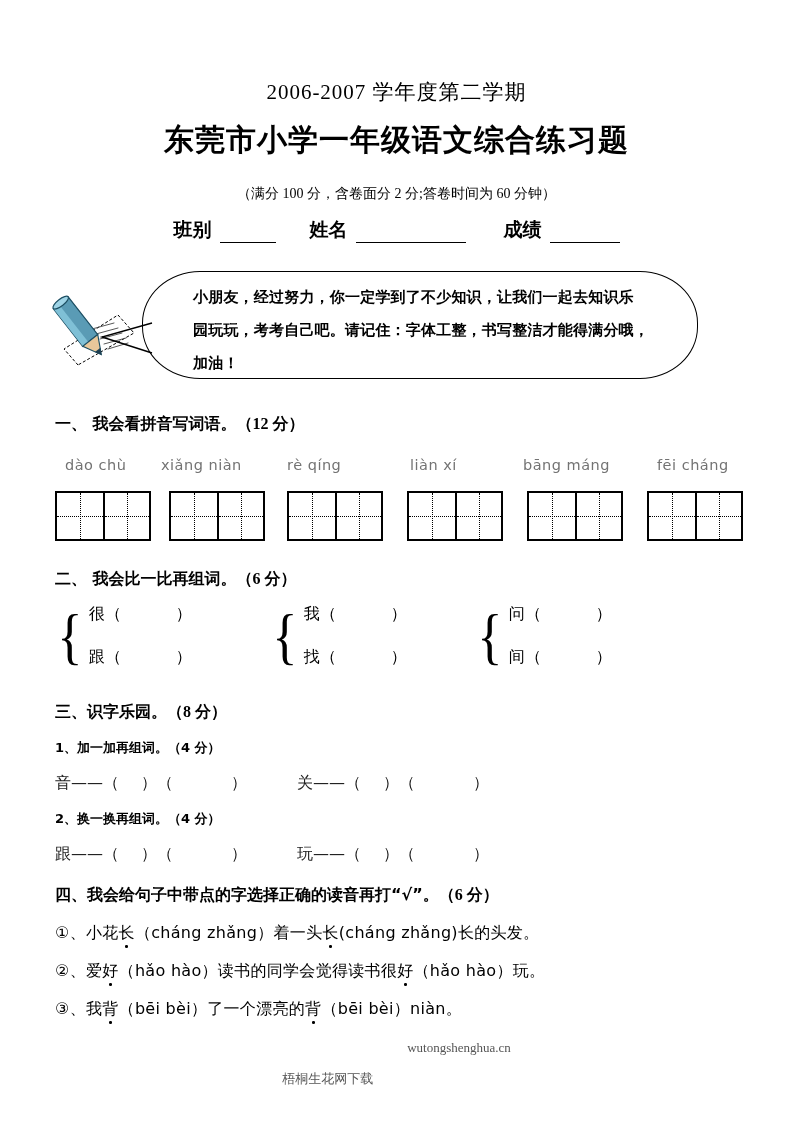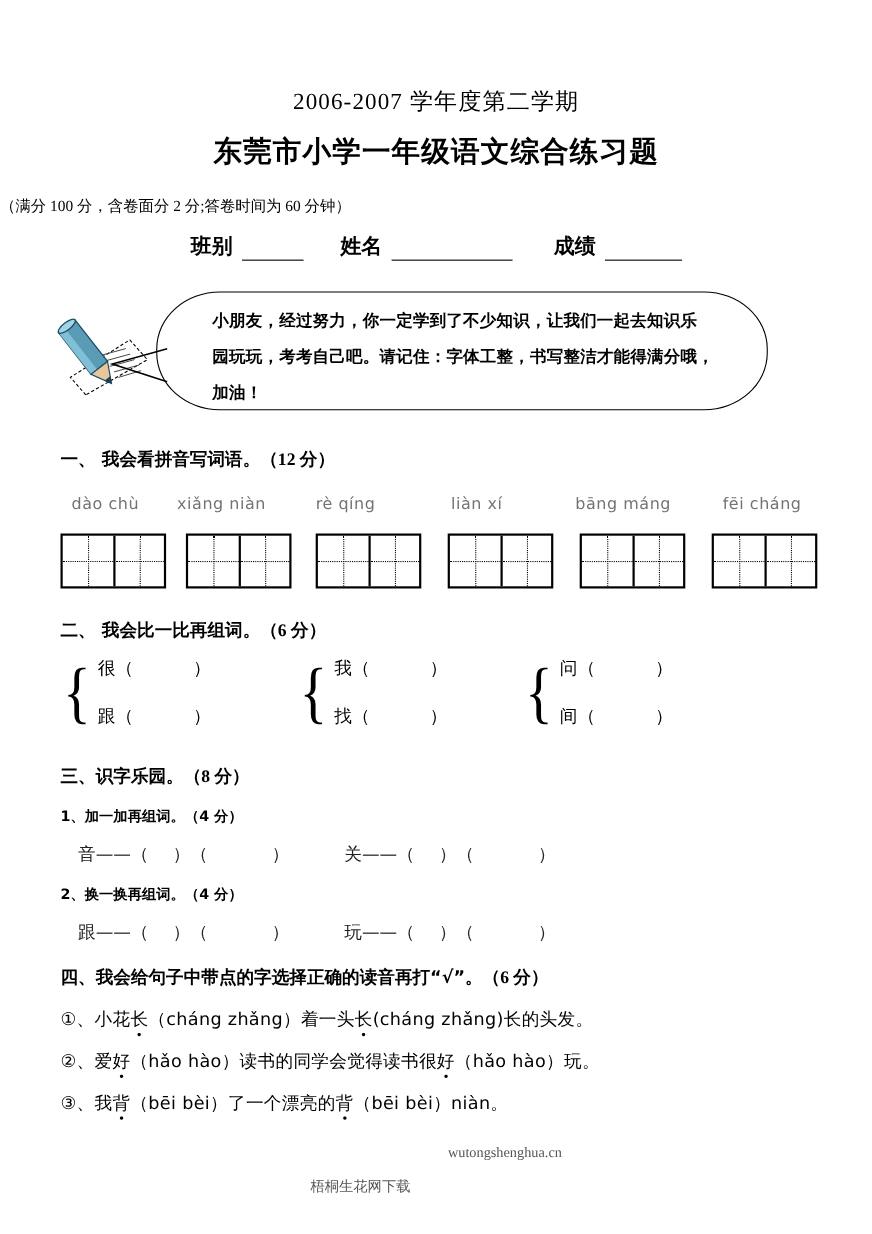--- a/index.html
+++ b/index.html
@@ -26,28 +26,28 @@
   
   .school-year {
     text-align: center;
     font-size: 21px;
     margin-top: 78px;
     letter-spacing: 1px;
     font-family: "Liberation Serif", "DejaVu Serif", serif;
   }
   .main-title {
     text-align: center;
-    font-size: 26px;
+    font-size: 30px;
     font-weight: bold;
     margin-top: 14px;
     letter-spacing: 1px;
     font-family: "DejaVu Sans", "Liberation Sans", sans-serif;
   }
   .score-note {
-    text-align: left;
+    text-align: center;
     font-size: 14px;
     margin-top: 24px;
   }
   .info-row {
     display: flex;
     justify-content: center;
     align-items: flex-end;
     margin-top: 14px;
     font-size: 19px;
     font-weight: bold;
@@ -203,21 +203,20 @@
     font-weight: bold;
     font-family: "DejaVu Sans", "Liberation Sans", sans-serif;
     margin-top: 16px;
   }
   .fill-row {
     font-size: 16px;
     margin-top: 16px;
     font-family: "DejaVu Sans", "Liberation Sans", sans-serif;
     color: #222;
     white-space: nowrap;
-    margin-left: 16px;
   }
   .fill-row .g-sm { display: inline-block; width: 22px; }
   .fill-row .g-lg { display: inline-block; width: 58px; }
   .fill-row .g-mid { display: inline-block; width: 50px; }
 
   
   .sentence {
     font-size: 16px;
     margin-top: 17px;
     font-family: "DejaVu Sans", "Liberation Sans", sans-serif;

